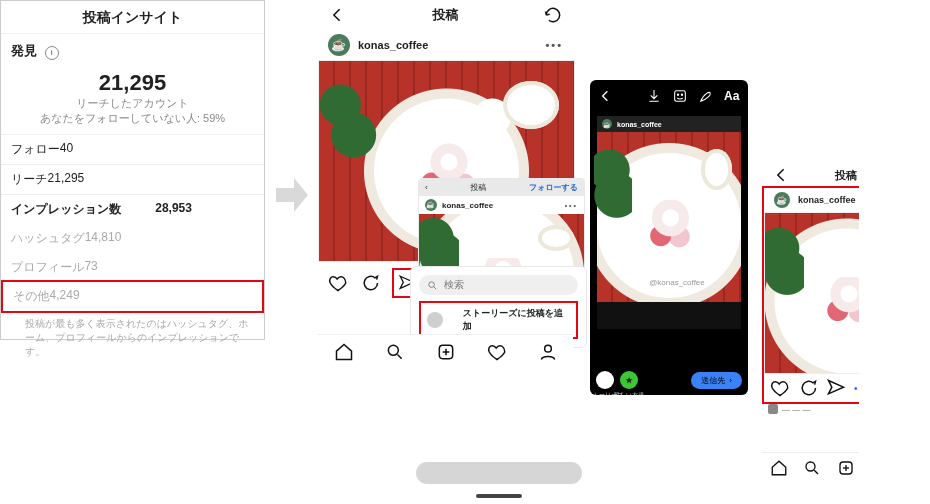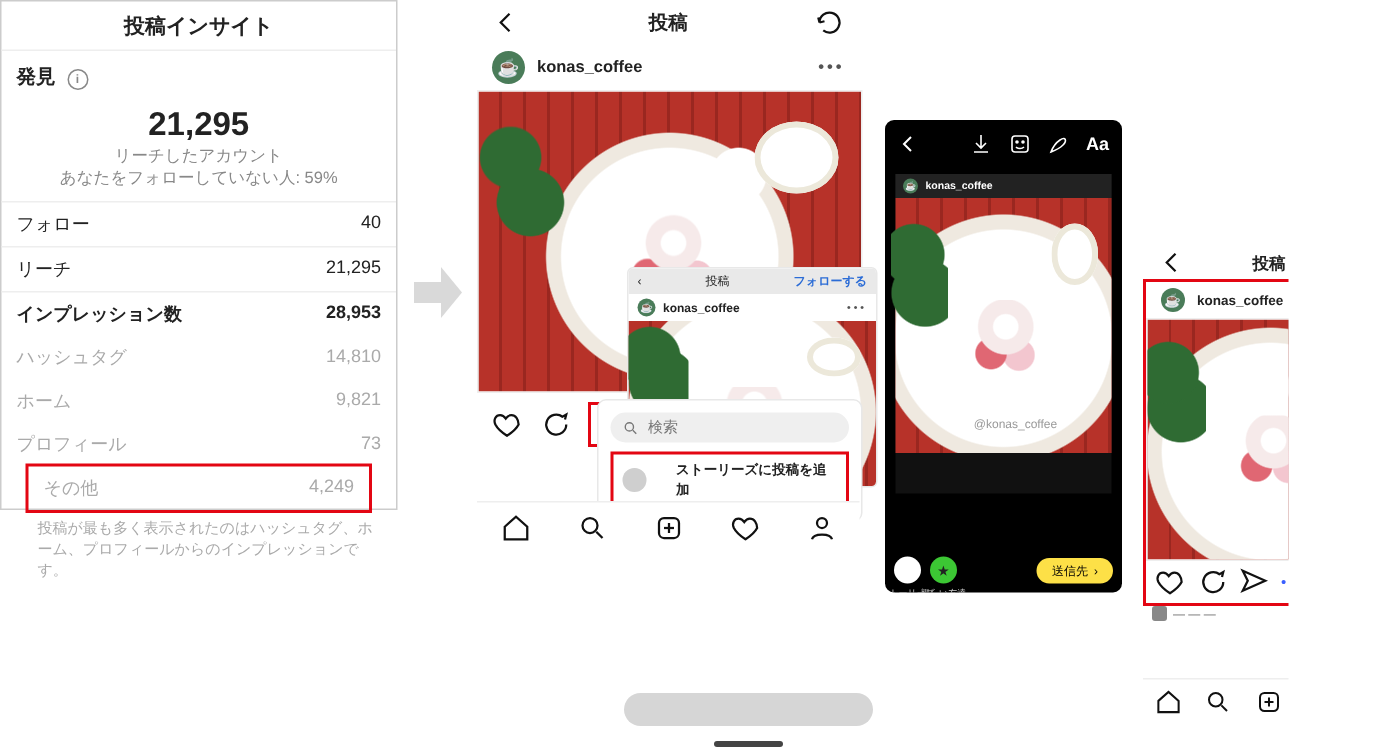--- a/index.html
+++ b/index.html
@@ -5,28 +5,28 @@
 html,body{margin:0;padding:0;font-family:-apple-system,Helvetica,Arial,sans-serif;background:#fff;color:#222;}
 .stage{position:relative;width:859px;height:504px;background:#fff;overflow:hidden;}
 
 .insights{position:absolute;left:0;top:0;width:265px;height:340px;border:1px solid #ccc;box-sizing:border-box;background:#fff;}
 .ins-title{font-weight:700;text-align:center;padding:8px 0 6px 0;border-bottom:1px solid #eee;font-size:14px;}
 .ins-sub{padding:8px 10px 4px 10px;font-size:13px;font-weight:600;}
 .ins-sub .info{display:inline-flex;width:12px;height:12px;border:1px solid #888;border-radius:50%;font-size:8px;align-items:center;justify-content:center;margin-left:4px;color:#888;}
 .reach-block{text-align:center;padding:6px 0 8px 0;}
 .reach-num{font-size:22px;font-weight:600;}
 .reach-cap{font-size:11px;color:#888;}
-.row{display:flex;justify-content:space-between;padding:6px 10px;font-size:12px;}
+.row{display:flex;padding:6px 10px;font-size:12px;}
 .row.bd{border-top:1px solid #eee;}
 .row .k{color:#222;}
 .row .v{color:#222;}
 .row.dim .k,.row.dim .v{color:#aaa;}
 .row.strong .k{font-weight:700;}
-.row.strong .v{font-weight:700;}
-.hl-row{border:2px solid #e30613;margin:-2px 16px;}
+.row.strong .v{font-weight:700;margin-left:34px;}
+.hl-row{border:2px solid #e30613;margin:-2px 0;}
 .ins-note{font-size:10px;color:#aaa;padding:6px 10px 0 10px;line-height:1.4;margin-left:14px;}
 
 .arrow{position:absolute;left:276px;top:174px;width:32px;height:42px;}
 .arrow .shaft{position:absolute;left:0;top:14px;width:18px;height:14px;background:#d9d9d9;}
 .arrow .head{position:absolute;left:18px;top:4px;width:0;height:0;border-top:17px solid transparent;border-bottom:17px solid transparent;border-left:14px solid #d9d9d9;}
 
 .phone2{position:absolute;left:318px;top:0;width:255px;}
 .hdr{display:flex;align-items:center;justify-content:space-between;height:30px;padding:0 10px;font-size:13px;}
 .hdr .title{font-weight:600;}
 .avatar-row{display:flex;align-items:center;gap:8px;padding:4px 10px;font-size:11px;font-weight:600;}
@@ -48,21 +48,21 @@
 .share-box{border:2px solid #e30613;width:26px;height:26px;display:inline-flex;align-items:center;justify-content:center;}
 .spacer{flex:1;}
 .carousel-dots{font-size:10px;color:#3a5fff;}
 
 .mini-post{position:absolute;left:418px;top:178px;width:165px;background:#fff;border:1px solid #e8e8e8;border-radius:4px;overflow:hidden;pointer-events:none;}
 .mini-post .mh{display:flex;align-items:center;justify-content:space-between;background:#e9e9e9;padding:3px 6px;font-size:8px;}
 .mini-post .mh .lk{color:#2b6cd6;font-weight:600;font-size:8px;}
 .mini-post .mu{display:flex;align-items:center;gap:5px;padding:3px 6px;font-size:8px;font-weight:600;}
 .mini-post .mimg{width:100%;height:110px;}
 
-.sheet{position:absolute;left:398px;top:266px;width:175px;background:#fff;border:1px solid #e8e8e8;border-radius:6px;}
+.sheet{position:absolute;left:410px;top:266px;width:175px;background:#fff;border:1px solid #e8e8e8;border-radius:6px;}
 .search-pill{margin:8px 8px 6px 8px;height:20px;background:#efefef;border-radius:10px;display:flex;align-items:center;padding:0 8px;gap:6px;font-size:10px;color:#777;}
 .story-row{margin:0 8px 8px 8px;border:2px solid #e30613;display:flex;align-items:center;gap:20px;padding:4px 6px;font-size:9px;font-weight:700;}
 
 .nav{position:absolute;left:318px;top:334px;width:255px;height:34px;display:flex;align-items:center;justify-content:space-around;background:#fff;border-top:1px solid #eee;}
 .nav .icn svg{width:20px;height:20px;}
 
 .pill{position:absolute;left:416px;top:462px;width:166px;height:22px;background:#d6d6d6;border-radius:11px;}
 .ind{position:absolute;left:476px;top:494px;width:46px;height:4px;background:#444;border-radius:2px;}
 
 .phone3{position:absolute;left:590px;top:80px;width:158px;height:315px;background:#000;border-radius:6px;overflow:hidden;}
@@ -74,21 +74,21 @@
 .p3-content{position:absolute;top:36px;left:7px;right:7px;bottom:66px;background:#111;}
 .p3-content .mu{display:flex;align-items:center;gap:5px;padding:3px 5px;font-size:7px;font-weight:600;color:#fff;background:#222;}
 .p3-content .mimg{width:100%;height:170px;}
 .p3-user{position:absolute;bottom:42px;left:16px;right:0;text-align:center;color:#999;font-size:8px;}
 .p3-bar{position:absolute;bottom:6px;left:6px;right:6px;display:flex;align-items:center;gap:6px;}
 .circ{width:18px;height:18px;border-radius:50%;display:flex;align-items:center;justify-content:center;font-size:8px;font-weight:700;}
 .circ.w{background:#fff;color:#000;}
 .circ.g{background:#3cc734;}
 .under-lbl{position:absolute;top:100%;margin-top:2px;font-size:6px;color:#ccc;white-space:nowrap;left:50%;transform:translateX(-50%);}
 .circ-wrap{position:relative;width:18px;}
-.send-pill{margin-left:auto;background:#fde047;color:#000;font-size:8px;padding:3px 10px;border-radius:12px;display:flex;align-items:center;gap:4px;}
+.send-pill{margin-left:auto;background:#3b82f6;color:#000;font-size:8px;padding:3px 10px;border-radius:12px;display:flex;align-items:center;gap:4px;}
 
 .phone4{position:absolute;left:762px;top:164px;width:168px;}
 .phone4 .hdr{height:22px;font-size:11px;}
 .box4{border:2px solid #e30613;}
 .phone4 .avatar-row{font-size:9px;}
 .phone4 .post-img{height:160px;}
 .phone4 .actions{padding:4px 6px;font-size:14px;gap:8px;}
 .stub{display:flex;align-items:center;gap:4px;padding:0 6px 2px 6px;font-size:8px;color:#666;}
 .stub .sq{width:10px;height:10px;background:#888;border-radius:2px;}
 .nav4{position:absolute;left:762px;top:452px;width:168px;height:30px;display:flex;align-items:center;justify-content:space-around;border-top:1px solid #eee;}
@@ -119,24 +119,20 @@
       <span class="k">リーチ</span>
       <span class="v">21,295</span>
     </div>
     <div class="row bd strong">
       <span class="k">インプレッション数</span>
       <span class="v">28,953</span>
     </div>
     <div class="row dim">
       <span class="k">ハッシュタグ</span>
       <span class="v">14,810</span>
-    </div>
-    <div class="row dim">
-      <span class="k">ホーム</span>
-      <span class="v">9,821</span>
     </div>
     <div class="row dim">
       <span class="k">プロフィール</span>
       <span class="v">73</span>
     </div>
     <div class="row dim hl-row">
       <span class="k">その他</span>
       <span class="v">4,249</span>
     </div>
     <div class="ins-note">投稿が最も多く表示されたのはハッシュタグ、ホーム、プロフィールからのインプレッションです。</div>

